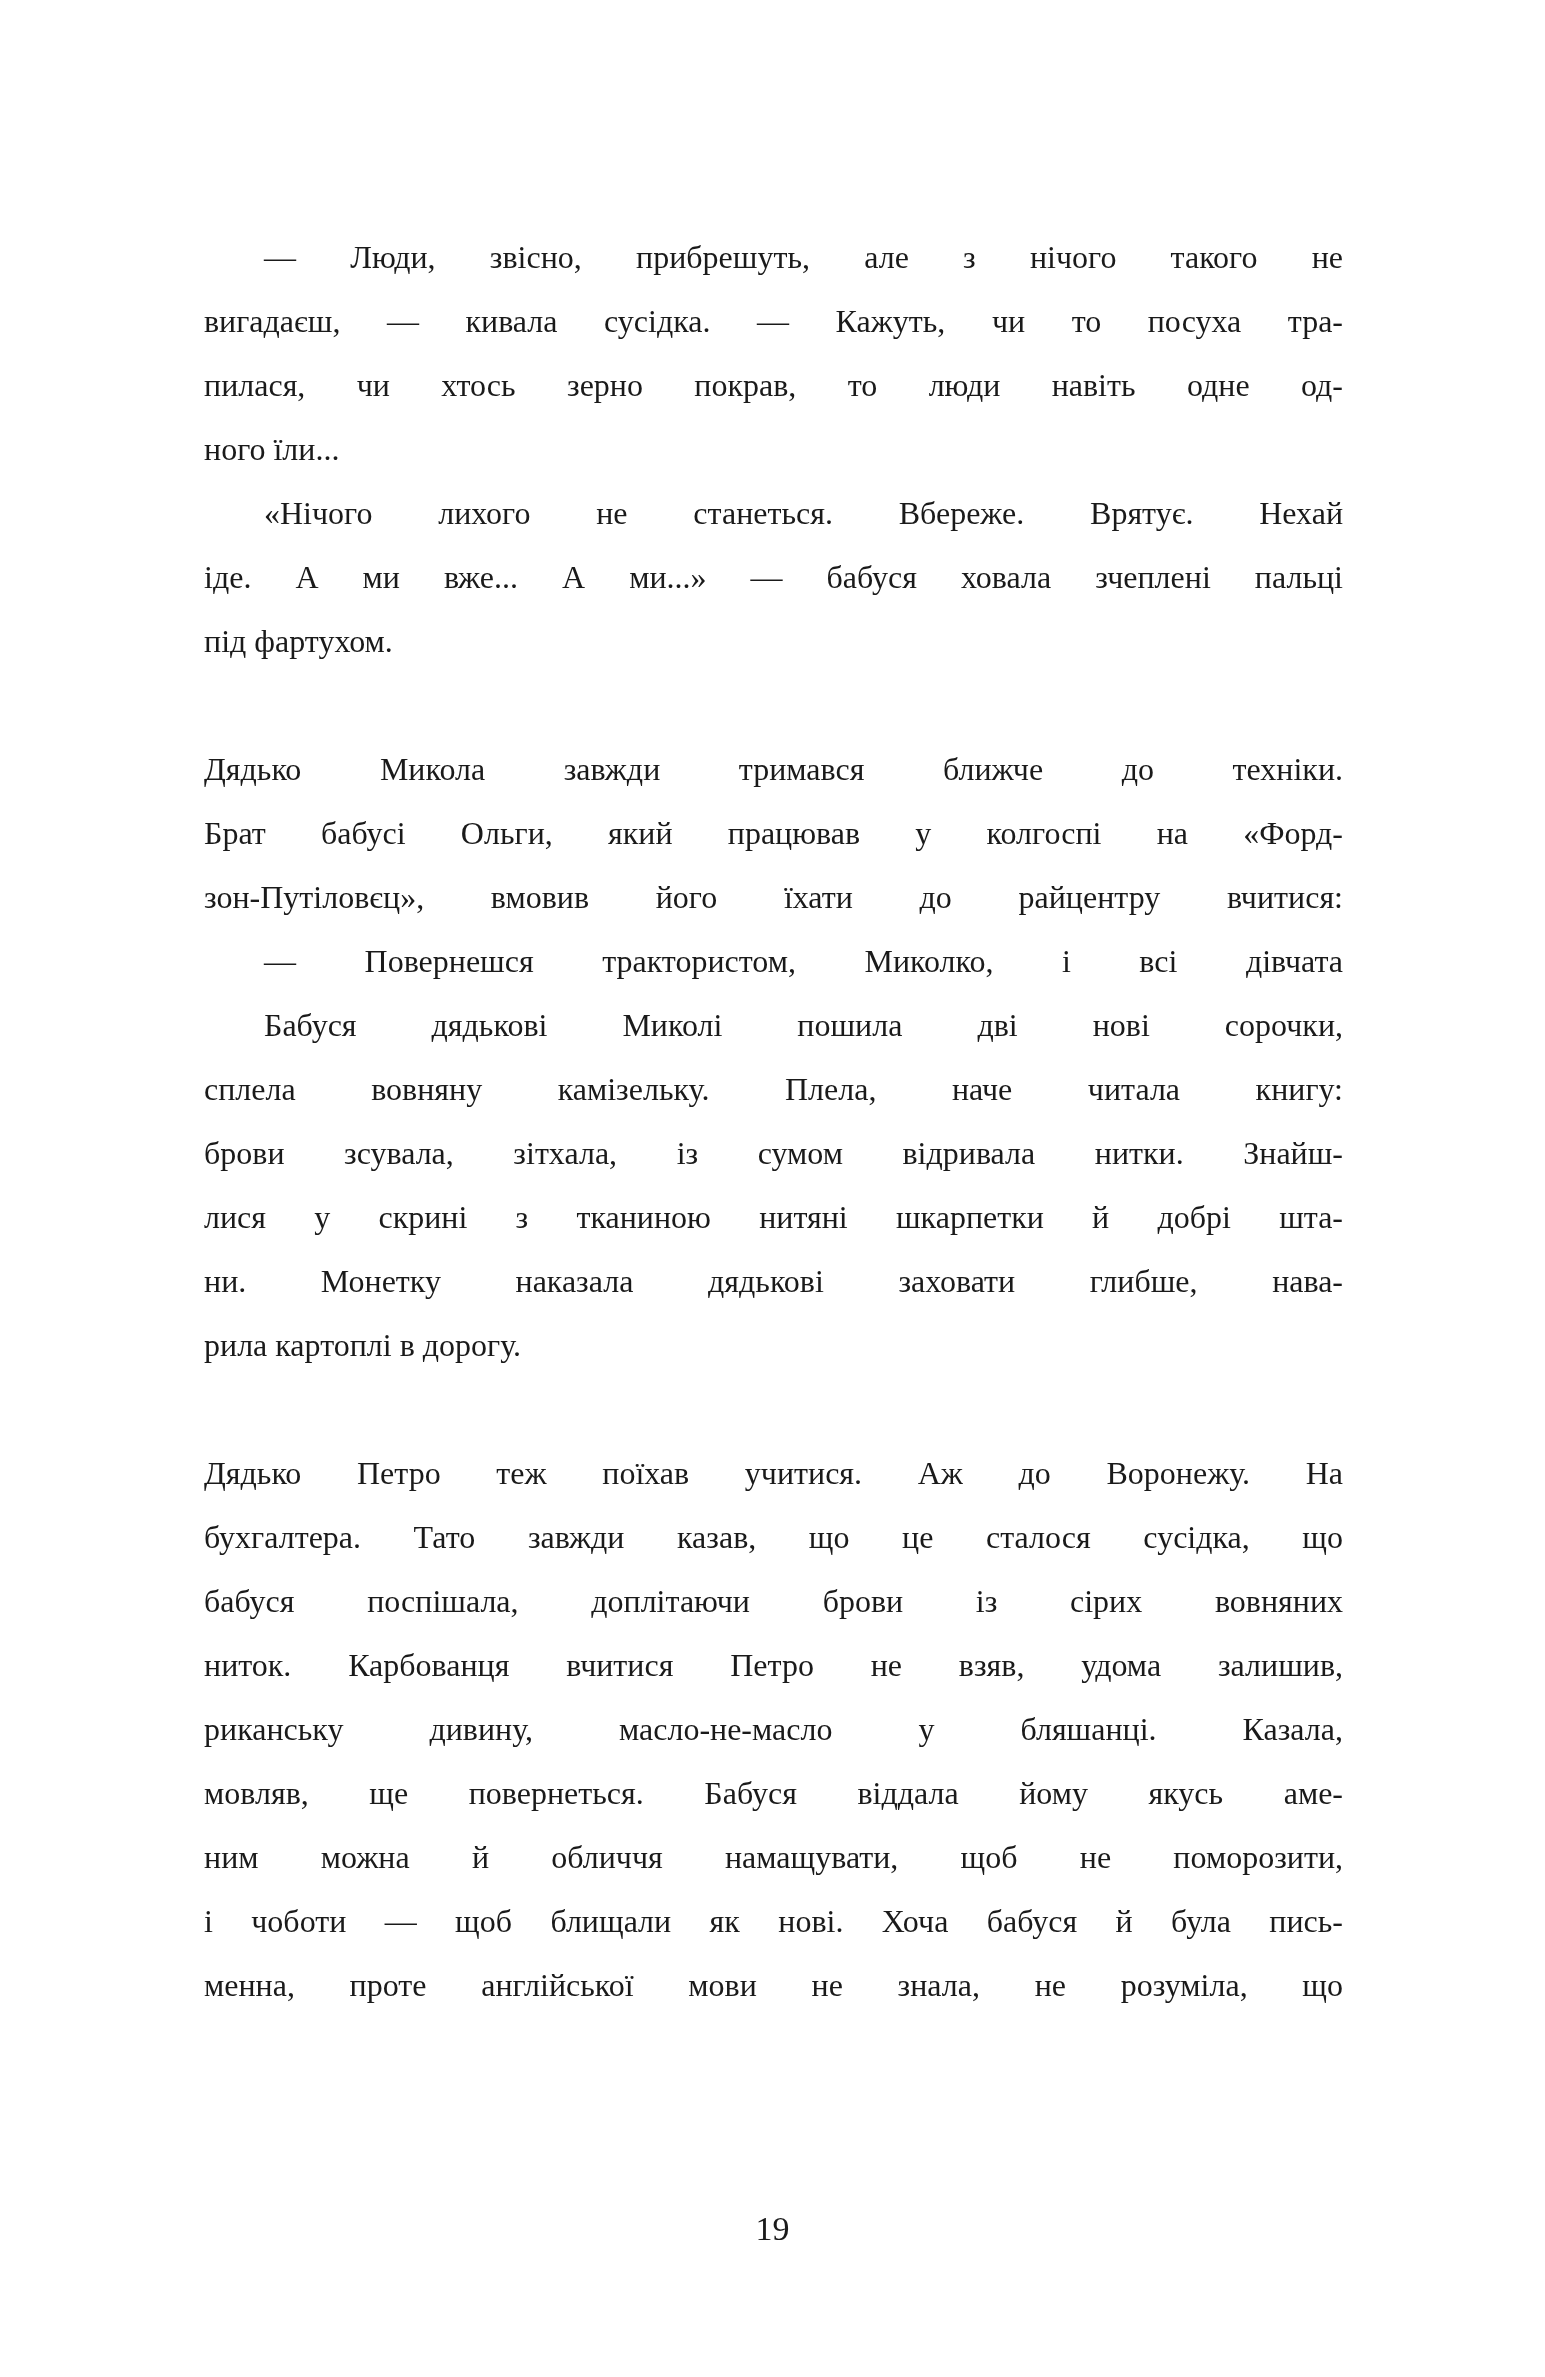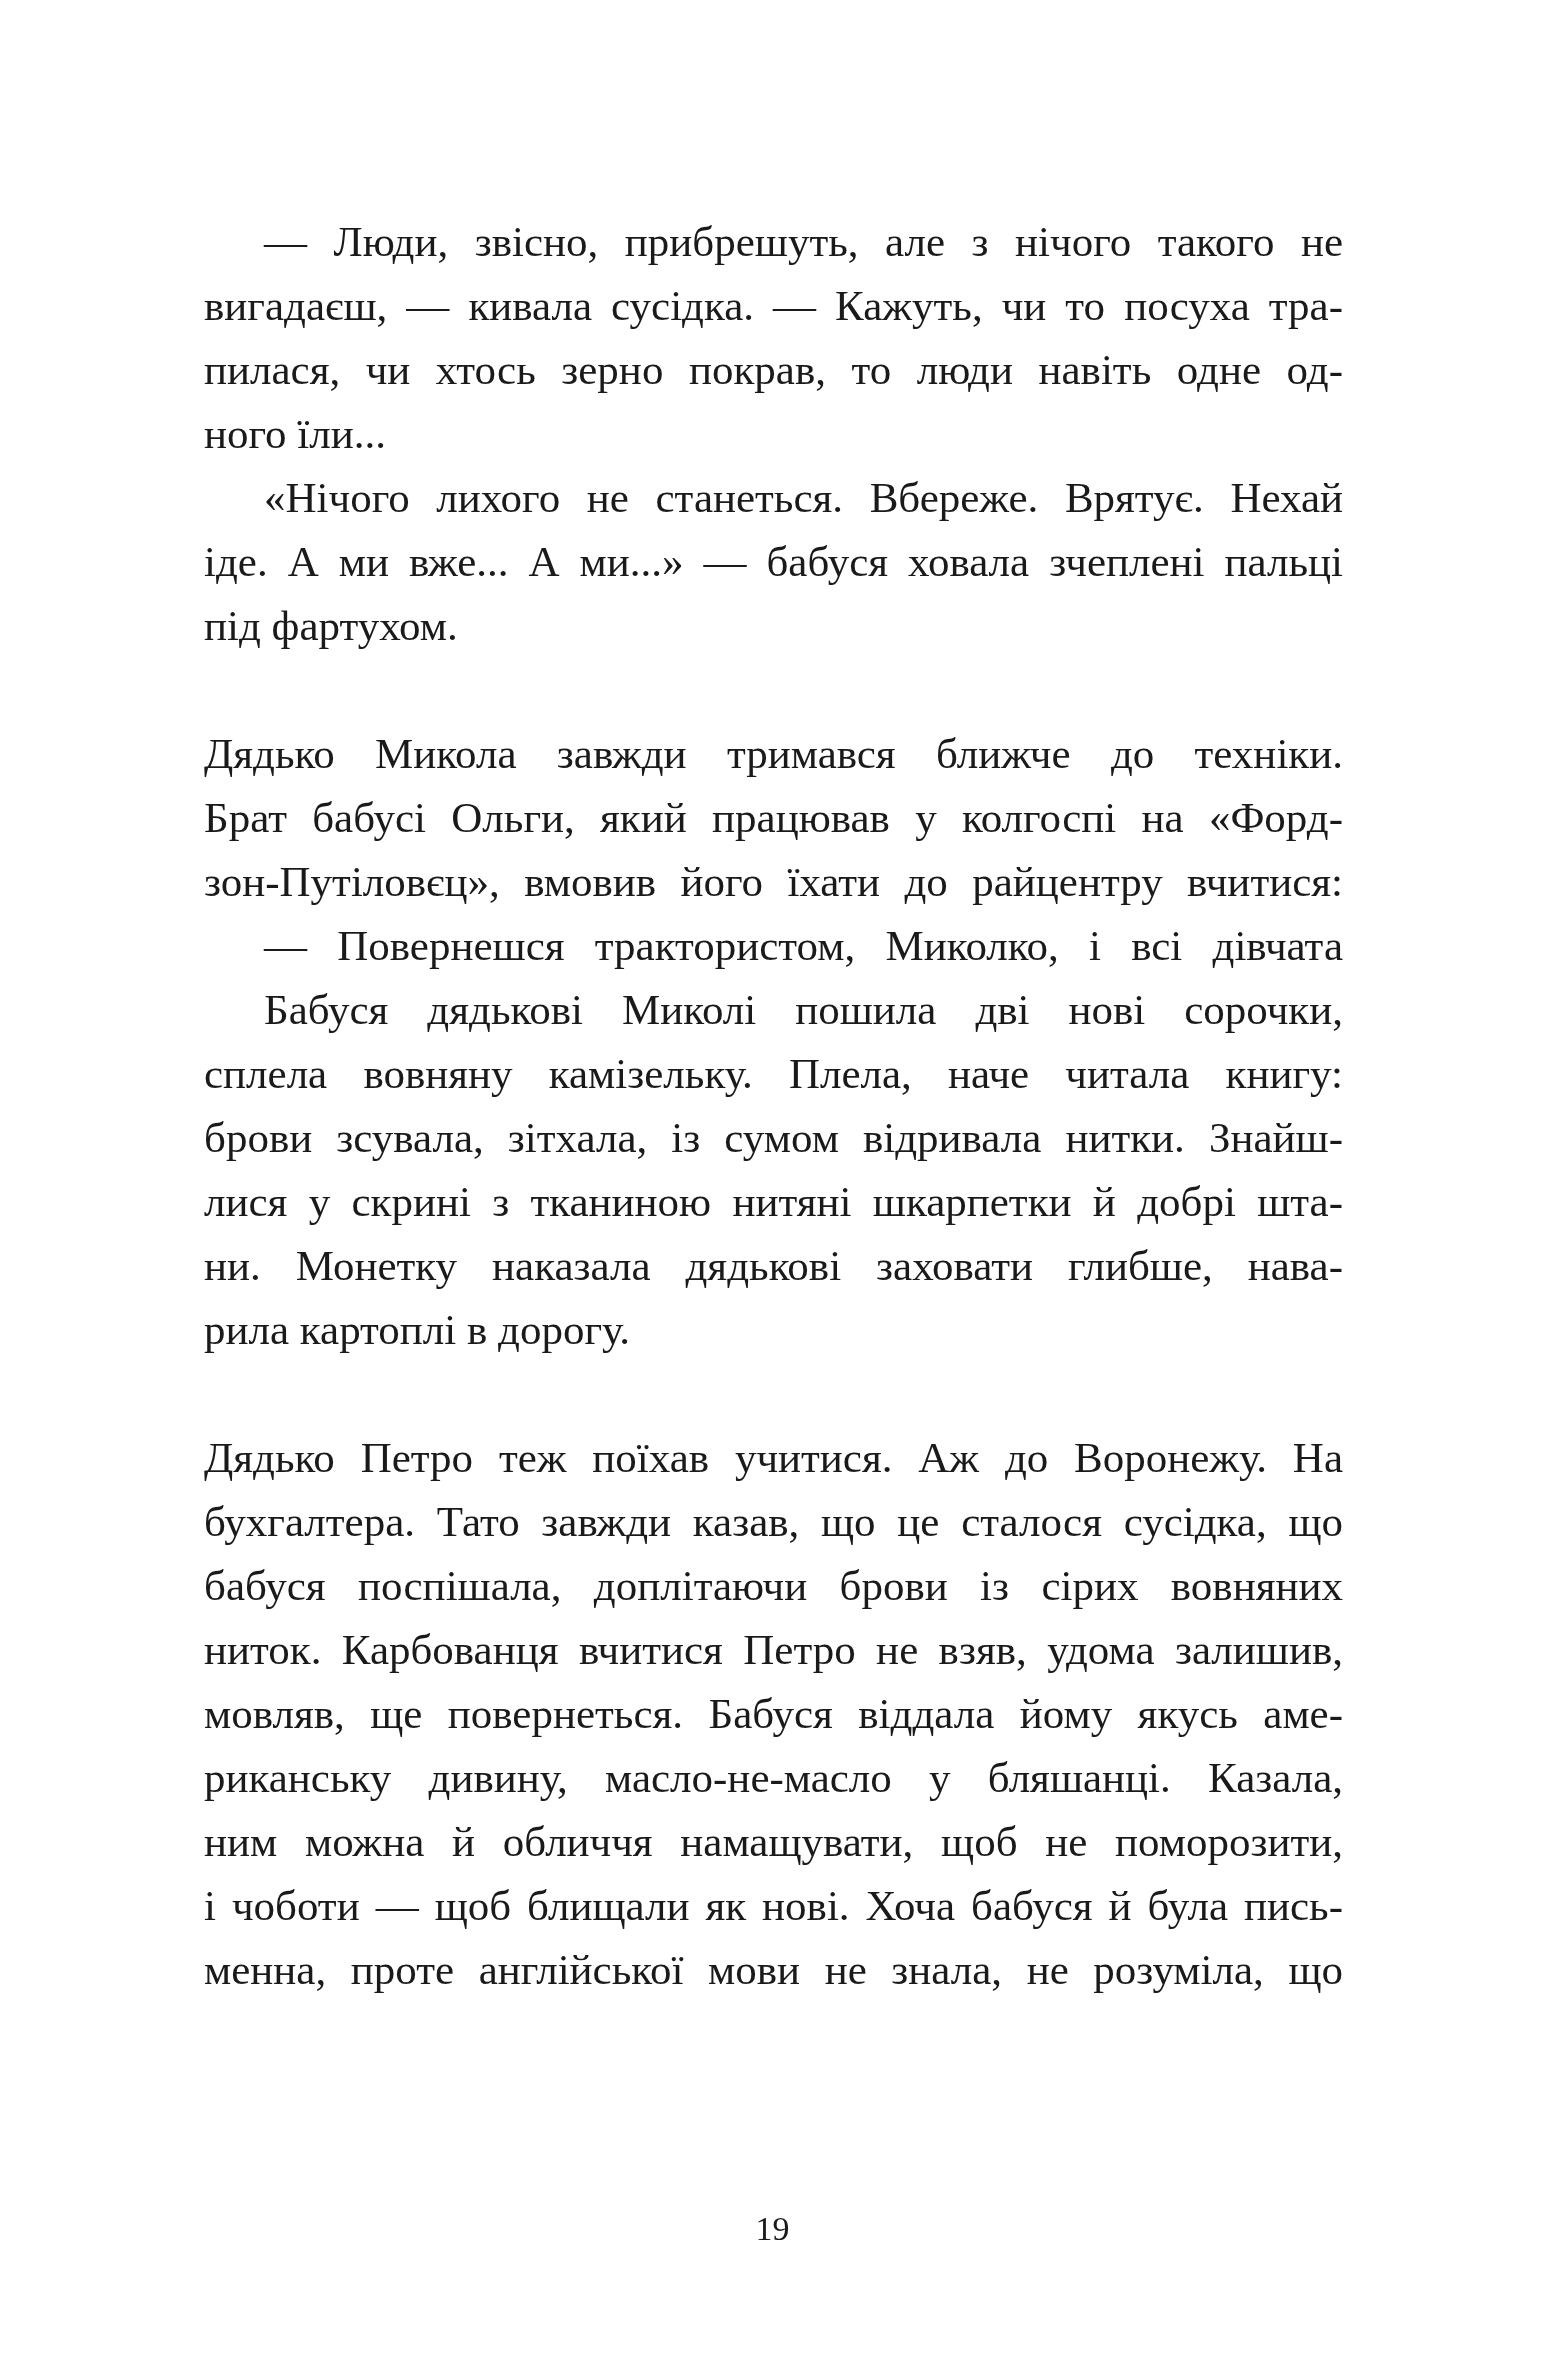--- a/index.html
+++ b/index.html
@@ -1,23 +1,23 @@
 <!DOCTYPE html>
 <html style="font-size:13px"><head>
 <meta charset="utf-8">
 <style>
   html, body { margin: 0; padding: 0; background: #ffffff; }
   body { width: 1545px; height: 2377px; position: relative; overflow: hidden; }
   .page {
     position: absolute; left: 0; top: 0; width: 1545px; height: 2377px; background: #ffffff;
   }
   .text-block {
-    position: absolute; left: 204px; top: 210px; width: 1139px;
+    position: absolute; left: 204px; top: 225px; width: 1139px;
     font-family: "Liberation Serif", "DejaVu Serif", serif;
-    font-size: 43px; line-height: 64px; color: #1a1a1a;
+    font-size: 32px; line-height: 64px; color: #1a1a1a;
   }
   .line {
     display: block; height: 64px; white-space: nowrap;
     text-align: justify; text-align-last: justify;
     word-spacing: 0;
   }
   .line.last { text-align: left; text-align-last: left; }
   .line.indent { padding-left: 60px; }
   .line.blank { height: 64px; }
   .page-number {
@@ -67,22 +67,22 @@
     </div>
 
     <span class="line blank"></span>
 
     <div>
       <div>
         <span class="line">Дядько Петро теж поїхав учитися. Аж до Воронежу. На</span>
         <span class="line">бухгалтера. Тато завжди казав, що це сталося сусідка, що</span>
         <span class="line">бабуся поспішала, доплітаючи брови із сірих вовняних</span>
         <span class="line">ниток. Карбованця вчитися Петро не взяв, удома залишив,</span>
+        <span class="line">риканську дивину, масло-не-масло у бляшанці. Казала,</span>
         <span class="line">мовляв, ще повернеться. Бабуся віддала йому якусь аме-</span>
-        <span class="line">риканську дивину, масло-не-масло у бляшанці. Казала,</span>
         <span class="line">ним можна й обличчя намащувати, щоб не поморозити,</span>
         <span class="line">і чоботи — щоб блищали як нові. Хоча бабуся й була пись-</span>
         <span class="line">менна, проте англійської мови не знала, не розуміла, що</span>
       </div>
     </div>
 
   </div>
 
   <div class="page-number">19</div>
 </div>

